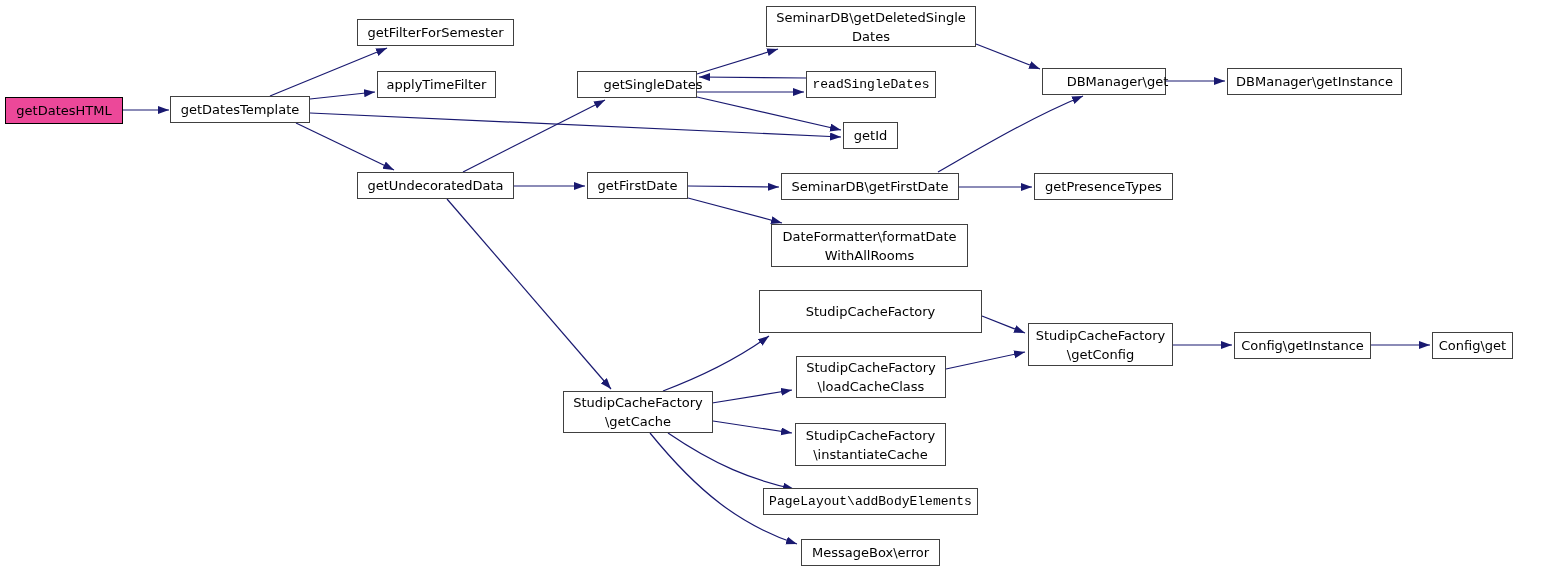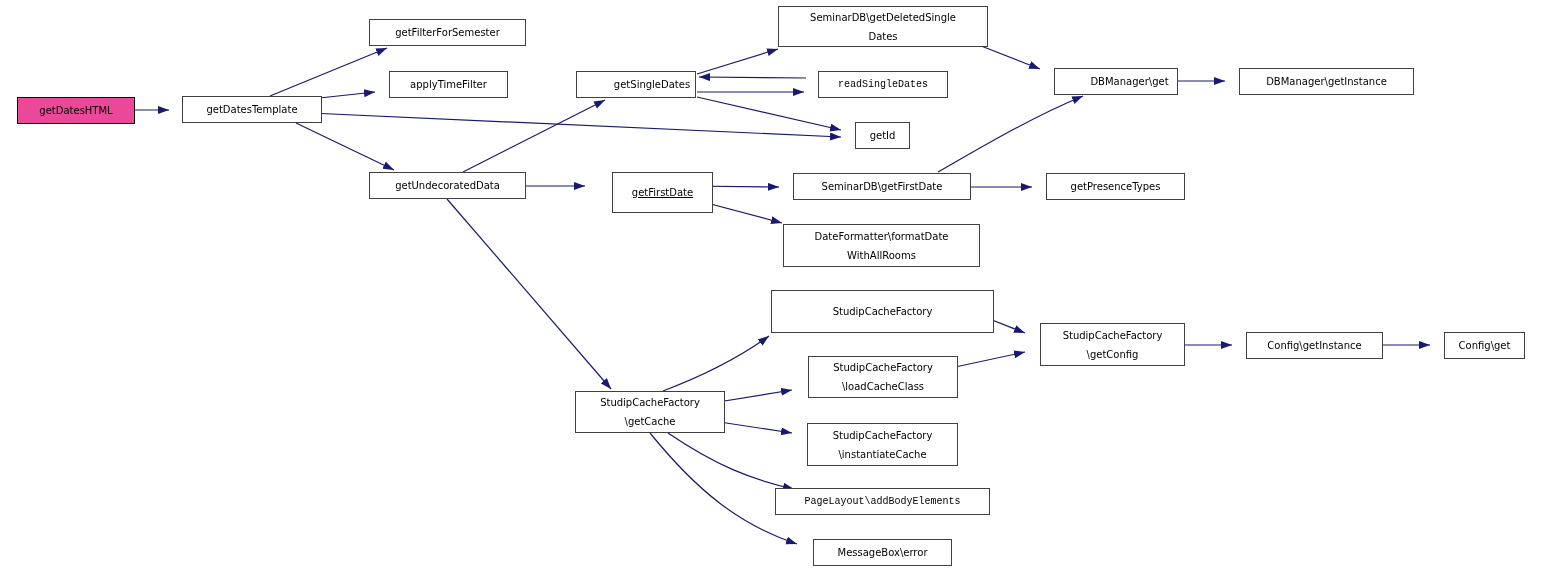--- a/index.html
+++ b/index.html
@@ -25,25 +25,24 @@
     position: absolute;
     box-sizing: border-box;
     border: 1px solid #404040;
     background: #ffffff;
     color: #000000;
     display: flex;
     flex-direction: column;
     align-items: center;
     justify-content: center;
     text-align: center;
-    font-size: 10px;
+    font-size: 13px;
     line-height: 19px;
     white-space: nowrap;
     cursor: pointer;
-    margin-left: 12px;
   }
   .node.root {
     background: #ec4899;
     border-color: #000000;
     cursor: default;
   }
   .node span { display: block; }
 </style>
 </head>
 <body>
@@ -91,21 +90,21 @@
       </div>
       <div class="node" style="left: 170px; top: 96px; width: 140px; height: 27px;">
         <span>getDatesTemplate</span>
       </div>
       <div class="node" style="left: 357px; top: 19px; width: 157px; height: 27px;">
         <span>getFilterForSemester</span>
       </div>
       <div class="node" style="left: 377px; top: 71px; width: 119px; height: 27px;">
         <span>applyTimeFilter</span>
       </div>
-      <div class="node" style="left: 564px; top: 71px; width: 120px; height: 27px; padding-left: 32px;">
+      <div class="node" style="left: 577px; top: 71px; width: 120px; height: 27px; padding-left: 32px;">
         <span>getSingleDates</span>
       </div>
       <div class="node" style="left: 766px; top: 6px; width: 210px; height: 41px;">
         <span>SeminarDB\getDeletedSingle</span>
         <span>Dates</span>
       </div>
       <div class="node" style="left: 806px; top: 71px; width: 130px; height: 27px; font-family: Liberation Mono, monospace;">
         <span>readSingleDates</span>
       </div>
       <div class="node" style="left: 1042px; top: 68px; width: 124px; height: 27px; padding-left: 27px;">
@@ -113,21 +112,21 @@
       </div>
       <div class="node" style="left: 1227px; top: 68px; width: 175px; height: 27px;">
         <span>DBManager\getInstance</span>
       </div>
       <div class="node" style="left: 843px; top: 122px; width: 55px; height: 27px;">
         <span>getId</span>
       </div>
       <div class="node" style="left: 357px; top: 172px; width: 157px; height: 27px;">
         <span>getUndecoratedData</span>
       </div>
-      <div class="node" style="left: 600px; top: 172px; width: 101px; height: 41px; text-decoration: underline;">
+      <div class="node" style="left: 587px; top: 172px; width: 101px; height: 27px;">
         <span>getFirstDate</span>
       </div>
       <div class="node" style="left: 781px; top: 173px; width: 178px; height: 27px;">
         <span>SeminarDB\getFirstDate</span>
       </div>
       <div class="node" style="left: 1034px; top: 173px; width: 139px; height: 27px;">
         <span>getPresenceTypes</span>
       </div>
       <div class="node" style="left: 771px; top: 224px; width: 197px; height: 43px;">
         <span>DateFormatter\formatDate</span>

